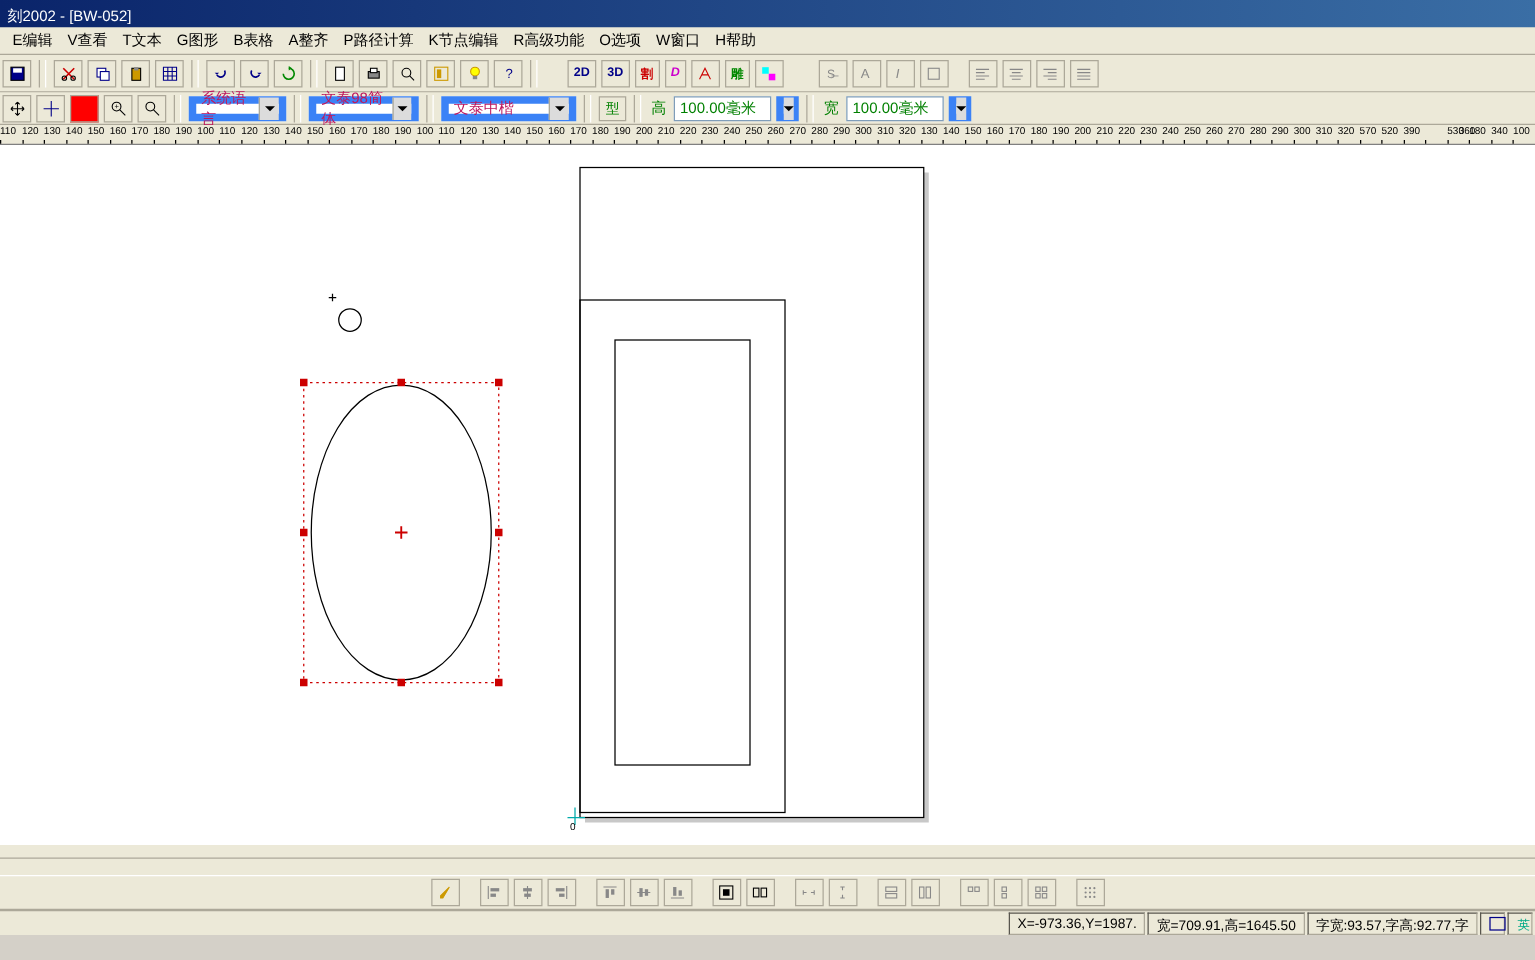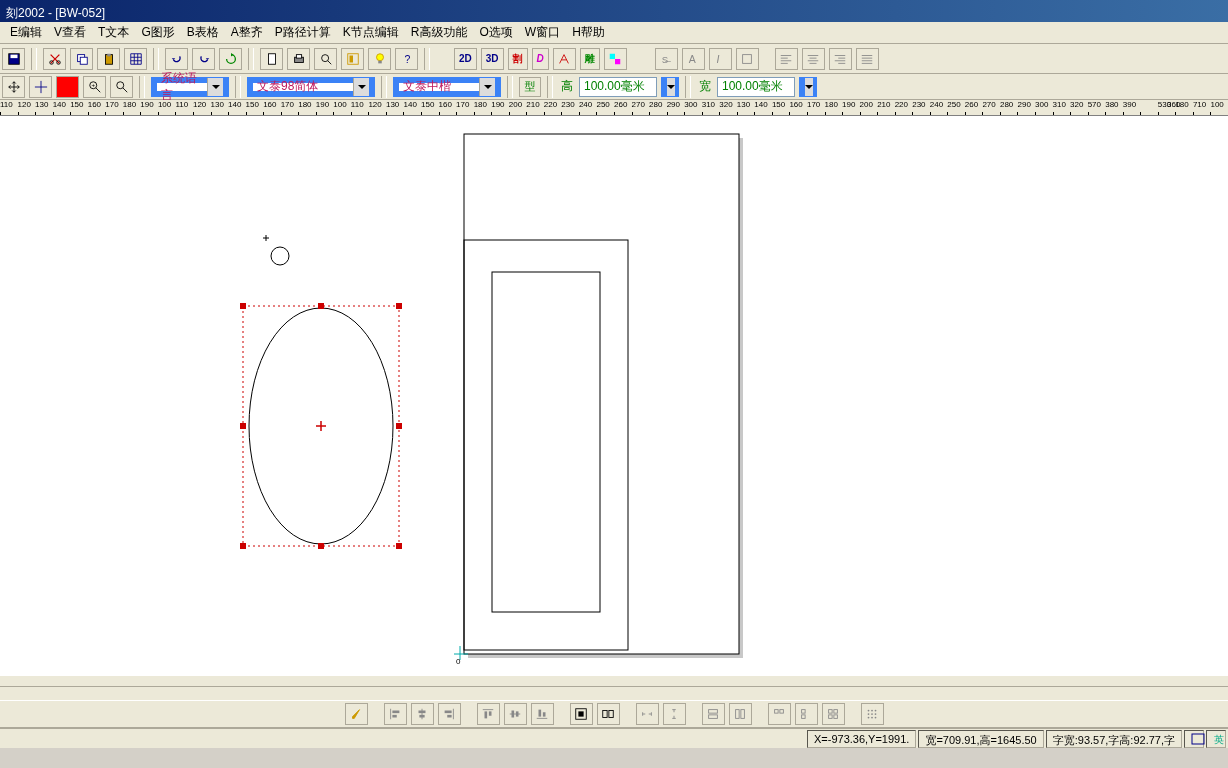--- a/index.html
+++ b/index.html
@@ -369,21 +369,21 @@
         <circle cx="6" cy="6" r="4" fill="none" stroke="#000"></circle>
         <line x1="9" y1="9" x2="14" y2="14" stroke="#000"></line>
       </svg>
     </div>
   <div class="sep"></div>
   <div class="combo" style="width:78px">
       <span>系统语言</span>
       <div class="arrow"></div>
     </div>
   <div class="sep"></div>
-  <div class="combo" style="width:128px">
+  <div class="combo" style="width:88px">
       <span>文泰98简体</span>
       <div class="arrow"></div>
     </div>
   <div class="sep"></div>
   <div class="combo" style="width:108px">
       <span>文泰中楷</span>
       <div class="arrow"></div>
     </div>
   <div class="sep"></div>
   <div class="smallbtn">
@@ -527,31 +527,31 @@
     <div class="lbl" style="left: 1017.49px;">290</div>
     <div class="tick" style="left: 1017.49px; height: 4px; top: 12px;"></div>
     <div class="lbl" style="left: 1035.03px;">300</div>
     <div class="tick" style="left: 1035.03px; height: 4px; top: 12px;"></div>
     <div class="lbl" style="left: 1052.57px;">310</div>
     <div class="tick" style="left: 1052.57px; height: 4px; top: 12px;"></div>
     <div class="lbl" style="left: 1070.11px;">320</div>
     <div class="tick" style="left: 1070.11px; height: 4px; top: 12px;"></div>
     <div class="lbl" style="left: 1087.66px;">570</div>
     <div class="tick" style="left: 1087.66px; height: 4px; top: 12px;"></div>
-    <div class="lbl" style="left: 1105.2px;">380</div>
+    <div class="lbl" style="left: 1105.2px;">520</div>
     <div class="tick" style="left: 1105.2px; height: 4px; top: 12px;"></div>
     <div class="lbl" style="left: 1122.74px;">390</div>
     <div class="tick" style="left: 1122.74px; height: 4px; top: 12px;"></div>
     <div class="lbl" style="left: 1167px;">360</div>
     <div class="tick" style="left: 1140.29px; height: 4px; top: 12px;"></div>
     <div class="lbl" style="left: 1157.83px;">530</div>
     <div class="tick" style="left: 1157.83px; height: 4px; top: 12px;"></div>
     <div class="lbl" style="left: 1175.37px;">180</div>
     <div class="tick" style="left: 1175.37px; height: 4px; top: 12px;"></div>
-    <div class="lbl" style="left: 1192.91px;">710</div>
+    <div class="lbl" style="left: 1192.91px;">340</div>
     <div class="tick" style="left: 1192.91px; height: 4px; top: 12px;"></div>
     <div class="lbl" style="left: 1210.46px;">100</div>
     <div class="tick" style="left: 1210.46px; height: 4px; top: 12px;"></div>
   </div>
 
 <div class="canvas-wrap">
   <svg class="canvas" width="1228" height="560">
 
     <rect x="468" y="22" width="275" height="520" fill="#c8c8c8"></rect>
     <rect x="464" y="18" width="275" height="520" fill="#fff" stroke="#000"></rect>
@@ -707,21 +707,21 @@
           <circle cx="4" cy="12" r="1"></circle>
           <circle cx="8" cy="12" r="1"></circle>
           <circle cx="12" cy="12" r="1"></circle>
         </g>
       </svg>
     </div>
 </div>
 
 <div class="statusbar">
   <div style="flex:1"></div>
-  <div class="cell">X=-973.36,Y=1991.</div>
+  <div class="cell">X=-973.36,Y=1987.</div>
   <div class="cell">宽=709.91,高=1645.50</div>
   <div class="cell">字宽:93.57,字高:92.77,字</div>
   <div class="cell" style="width:20px"><svg width="14" height="12" viewBox="0 0 14 12">
         <rect x="1" y="1" width="12" height="10" fill="none" stroke="#008"></rect>
       </svg></div>
   <div class="cell" style="width:20px"><svg width="14" height="12" viewBox="0 0 14 12">
         <text x="1" y="10" font-size="10" fill="#0a8">英</text>
       </svg></div>
 </div>
 

